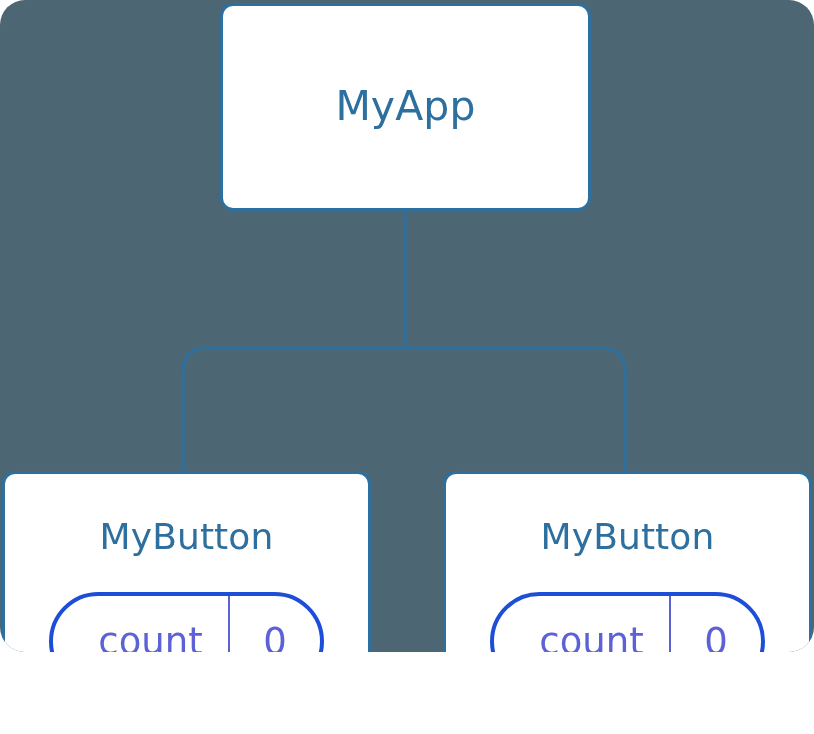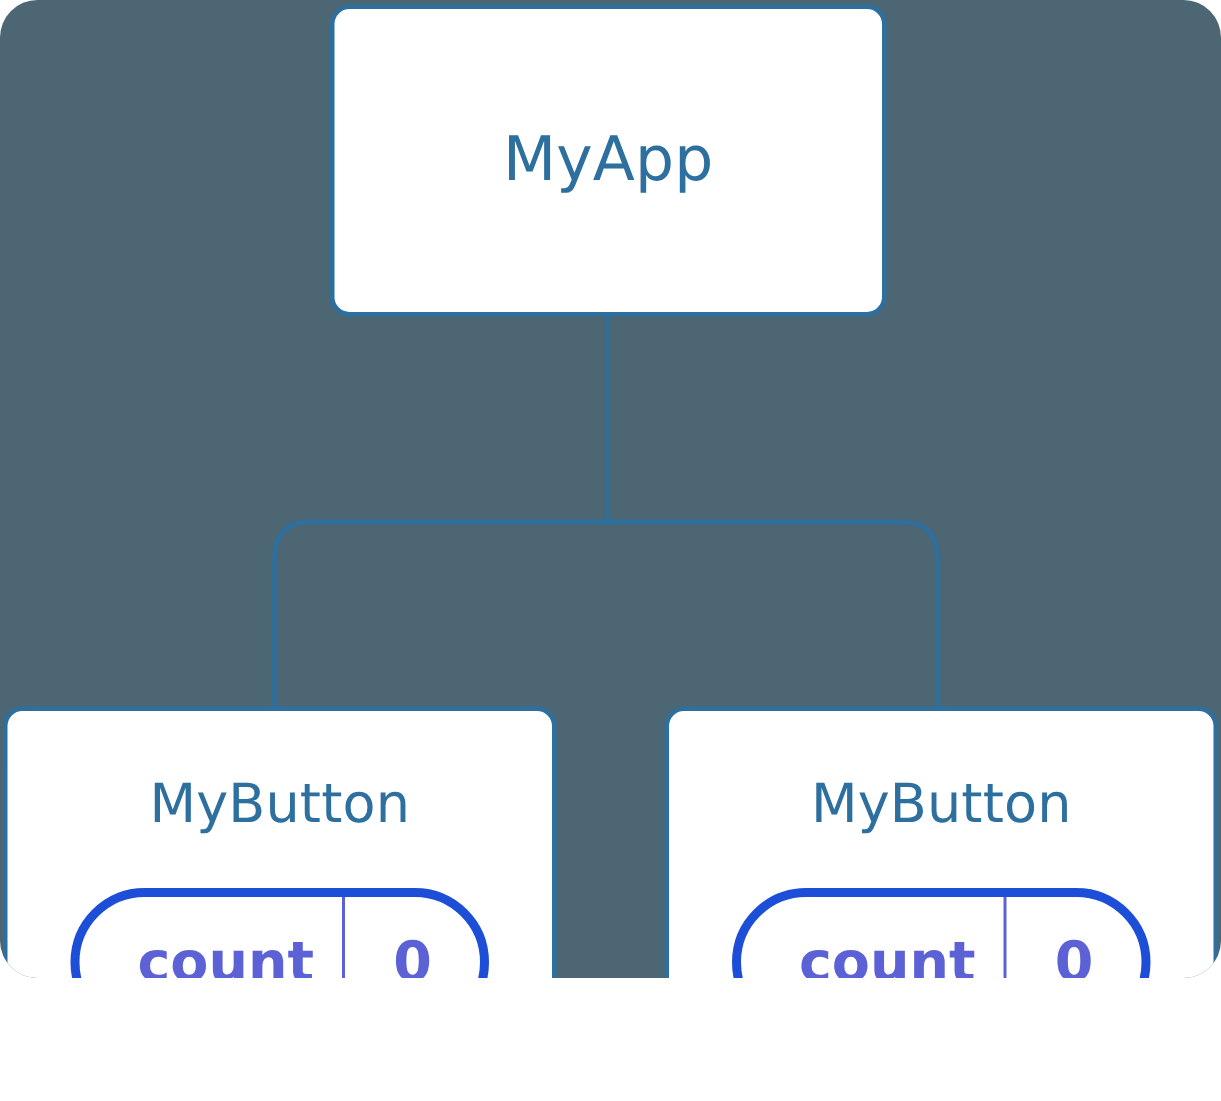--- a/index.html
+++ b/index.html
@@ -80,26 +80,25 @@
     line-height: 39px;
     margin-top: 43px;
   }
 
   
   .state-pill {
     display: flex;
     align-items: stretch;
     margin-top: 36px;
     height: 99px;
-    border: 6px solid #1d4ed8;
+    border: 4px solid #1d4ed8;
     border-radius: 50px;
     box-sizing: border-box;
     background: #ffffff;
     overflow: hidden;
-    font-weight: bold;
   }
   .state-key,
   .state-val {
     display: flex;
     align-items: center;
     justify-content: center;
     color: #5c62d6;
     font-size: 37px;
     line-height: 37px;
     white-space: nowrap;

